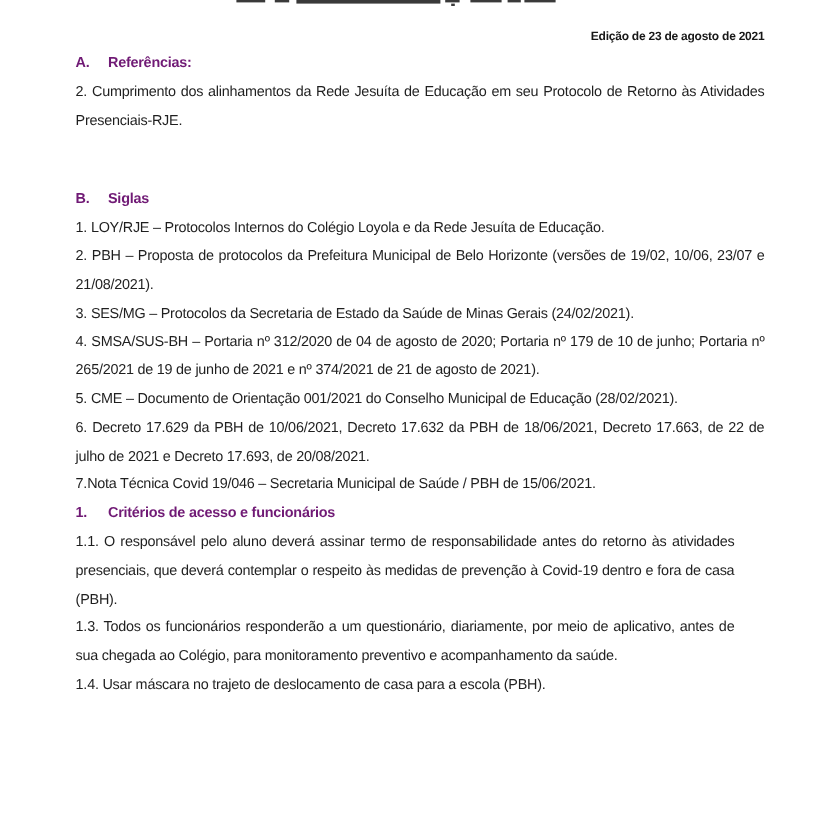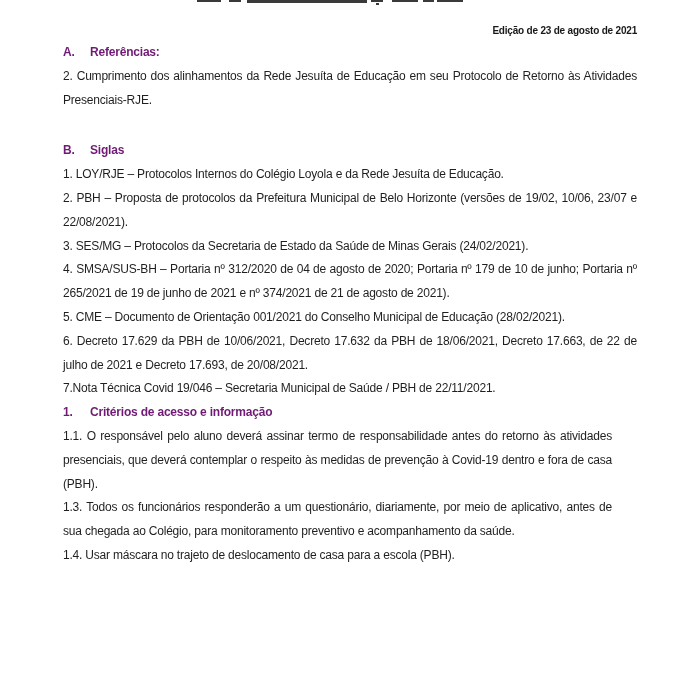--- a/index.html
+++ b/index.html
@@ -57,21 +57,21 @@
     text-align: justify;
   }
   .heading {
     font-weight: 700;
     color: #701a75;
   }
   .heading .lab {
     display: inline-block;
     width: 27px;
   }
-  .gap-b { margin-top: 27px; }
+  .gap-b { margin-top: 42px; }
   .gap-c { margin-top: 24px; }
   .indent { margin-left: 25px; width: 549px; }
 </style>
 </head>
 <body>
 
 <div class="page">
 
   <div class="cut-title">
     <div class="seg s1"></div>
@@ -90,29 +90,29 @@
 
     <div class="heading">
       <span class="lab">A.</span><span>Referências:</span>
     </div>
     <p>2. Cumprimento dos alinhamentos da Rede Jesuíta de Educação em seu Protocolo de Retorno às Atividades Presenciais-RJE.</p>
 
     <div class="heading gap-b">
       <span class="lab">B.</span><span>Siglas</span>
     </div>
     <p>1. LOY/RJE – Protocolos Internos do Colégio Loyola e da Rede Jesuíta de Educação.</p>
-    <p>2. PBH – Proposta de protocolos da Prefeitura Municipal de Belo Horizonte (versões de 19/02, 10/06, 23/07 e 22/08/2021).</p>
+    <p>2. PBH – Proposta de protocolos da Prefeitura Municipal de Belo Horizonte (versões de 19/02, 10/06, 23/07 e 21/08/2021).</p>
     <p>3. SES/MG – Protocolos da Secretaria de Estado da Saúde de Minas Gerais (24/02/2021).</p>
     <p>4. SMSA/SUS-BH – Portaria nº 312/2020 de 04 de agosto de 2020; Portaria nº 179 de 10 de junho; Portaria nº 265/2021 de 19 de junho de 2021 e nº 374/2021 de 21 de agosto de 2021).</p>
     <p>5. CME – Documento de Orientação 001/2021 do Conselho Municipal de Educação (28/02/2021).</p>
     <p>6. Decreto 17.629 da PBH de 10/06/2021, Decreto 17.632 da PBH de 18/06/2021, Decreto 17.663, de 22 de julho de 2021 e Decreto 17.693, de 20/08/2021.</p>
-    <p>7.Nota Técnica Covid 19/046 – Secretaria Municipal de Saúde / PBH de 22/11/2021.</p>
+    <p>7.Nota Técnica Covid 19/046 – Secretaria Municipal de Saúde / PBH de 15/06/2021.</p>
 
     <div class="heading">
-      <span class="lab">1.</span><span>Critérios de acesso e informação</span>
+      <span class="lab">1.</span><span>Critérios de acesso e funcionários</span>
     </div>
     <p class="indent">1.1. O responsável pelo aluno deverá assinar termo de responsabilidade antes do retorno às atividades presenciais, que deverá contemplar o respeito às medidas de prevenção à Covid-19 dentro e fora de casa (PBH).</p>
     <p class="indent">1.3. Todos os funcionários responderão a um questionário, diariamente, por meio de aplicativo, antes de sua chegada ao Colégio, para monitoramento preventivo e acompanhamento da saúde.</p>
     <p class="indent">1.4. Usar máscara no trajeto de deslocamento de casa para a escola (PBH).</p>
 
   </div>
 
 </div>
 
 </body></html>

